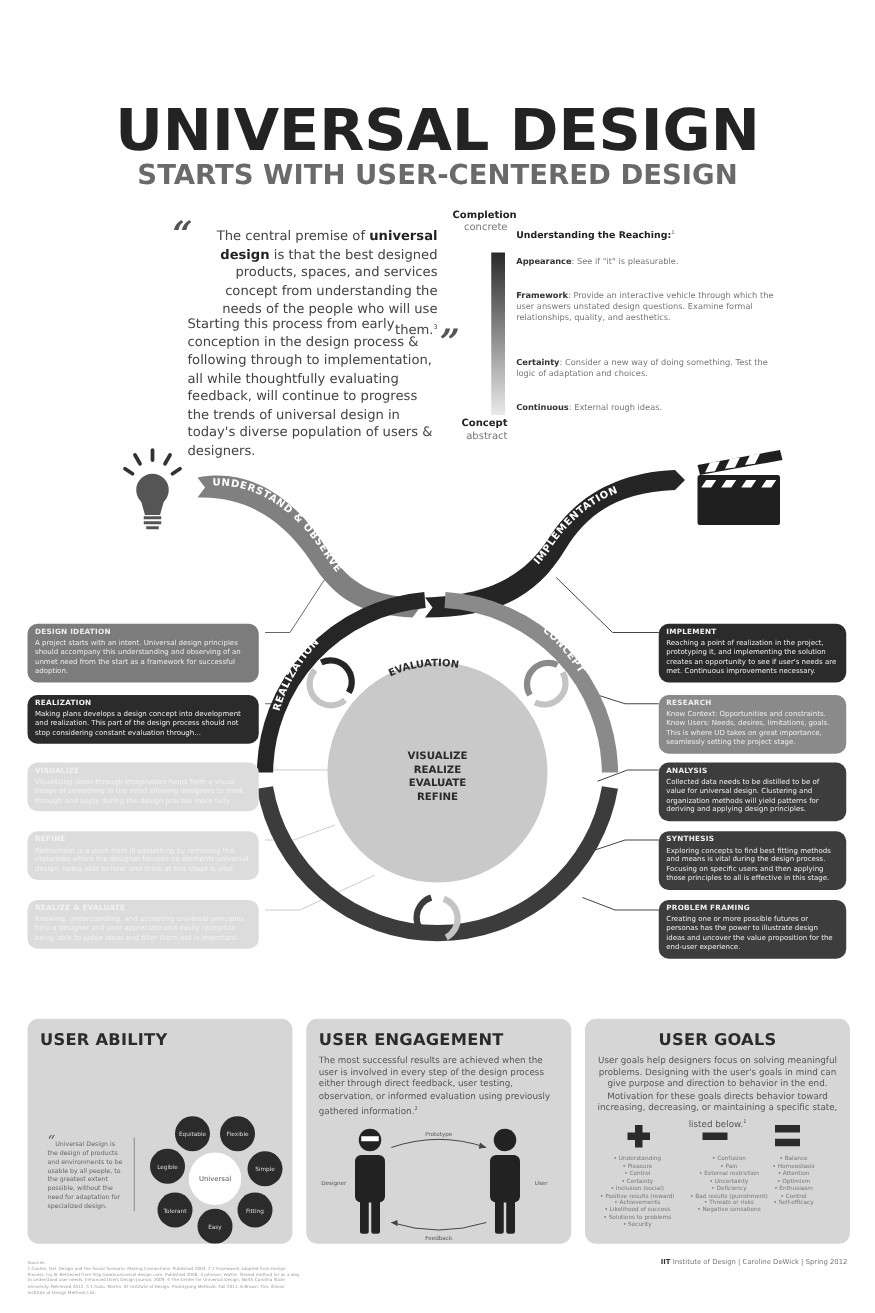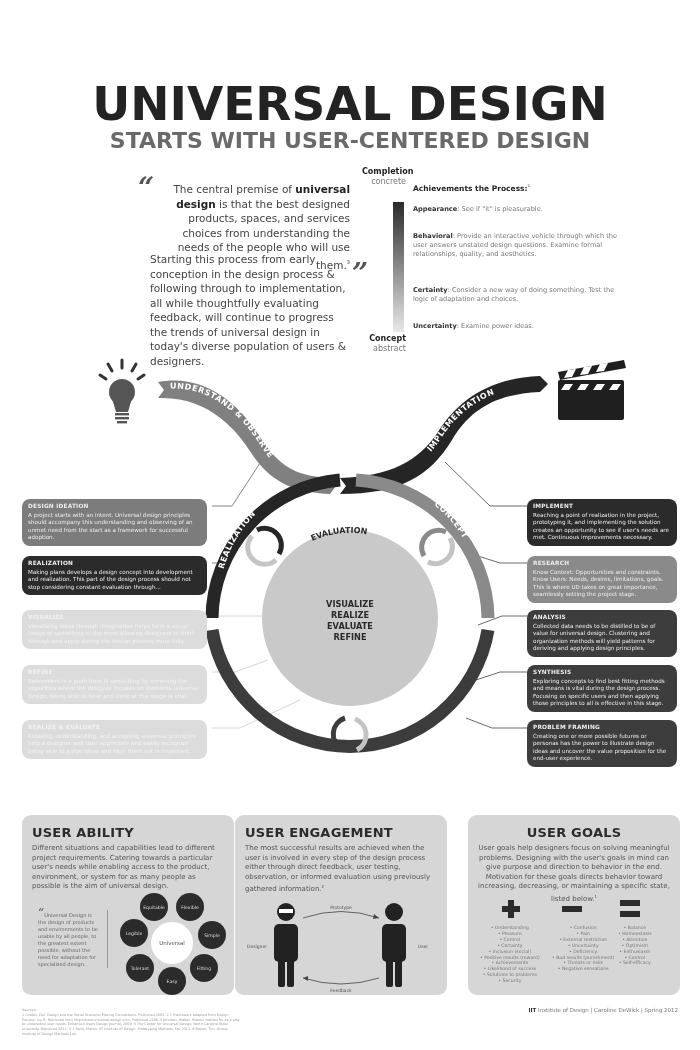--- a/index.html
+++ b/index.html
@@ -47,39 +47,39 @@
   svg text { font-family: "DejaVu Sans", sans-serif; }
 </style>
 </head>
 <body>
 
 <div class="title">UNIVERSAL DESIGN</div>
 <div class="subtitle">STARTS WITH USER-CENTERED DESIGN</div>
 
 <div class="quote">
   <span class="qmark open">“</span>
-  <span>The central premise of </span><b>universal design</b><span> is that the best designed products, spaces, and services choices from understanding the needs of the people who will use them.</span><sup style="font-size:5px">3</sup>
+  <span>The central premise of </span><b>universal design</b><span> is that the best designed products, spaces, and services concept from understanding the needs of the people who will use them.</span><sup style="font-size:5px">3</sup>
   <span class="qmark close">”</span>
 </div>
 <div class="intro">Starting this process from early conception in the design process &amp; following through to implementation, all while thoughtfully evaluating feedback, will continue to progress the trends of universal design in today's diverse population of users &amp; designers.</div>
 
 <div class="proc-label-top">
   <b>Completion</b><br>
   <span>concrete</span>
 </div>
 <div class="proc-bar"></div>
 <div class="proc-label-bot">
   <b>Concept</b><br>
   <span>abstract</span>
 </div>
-<div class="proc-head"><span>Achievements the Process:</span><sup style="font-size:4px;color:#999">1</sup></div>
+<div class="proc-head"><span>Understanding the Reaching:</span><sup style="font-size:4px;color:#999">1</sup></div>
 <div class="proc-item" style="top:205px"><b>Appearance</b>: <span>See if "it" is pleasurable.</span></div>
-<div class="proc-item" style="top:232px"><b>Behavioral</b>: <span>Provide an interactive vehicle through which the user answers unstated design questions. Examine formal relationships, quality, and aesthetics.</span></div>
+<div class="proc-item" style="top:232px"><b>Framework</b>: <span>Provide an interactive vehicle through which the user answers unstated design questions. Examine formal relationships, quality, and aesthetics.</span></div>
 <div class="proc-item" style="top:286px"><b>Certainty</b>: <span>Consider a new way of doing something. Test the logic of adaptation and choices.</span></div>
-<div class="proc-item" style="top:322px"><b>Uncertainty</b>: <span>Examine power ideas.</span></div>
+<div class="proc-item" style="top:322px"><b>Continuous</b>: <span>External rough ideas.</span></div>
 
 <svg width="700" height="800" style="position:absolute;left:0;top:0;">
   <defs>
     <path id="leftRibbonPath" d="M 158 390 C 210 380, 245 420, 262 448 C 282 478, 300 484, 330 486"></path>
     <path id="rightRibbonPath" d="M 345 487 C 390 484, 420 470, 440 440 C 460 408, 490 388, 540 384"></path>
     <path id="realizationArc" d="M 222 575 A 126 126 0 0 1 318 480"></path>
     <path id="conceptArc" d="M 382 480 A 126 126 0 0 1 478 575"></path>
     <path id="designArc" d="M 250 700 A 135 135 0 0 0 450 700"></path>
     <path id="evalArc" d="M 300 548 A 90 90 0 0 1 400 548"></path>
   </defs>
@@ -212,21 +212,20 @@
   <span class="bt">SYNTHESIS</span>
   <span>Exploring concepts to find best fitting methods and means is vital during the design process. Focusing on specific users and then applying those principles to all is effective in this stage.</span>
 </div>
 <div class="box c-dark2" style="left:527px;top:720px;width:150px;">
   <span class="bt">PROBLEM FRAMING</span>
   <span>Creating one or more possible futures or personas has the power to illustrate design ideas and uncover the value proposition for the end-user experience.</span>
 </div>
 
 <div class="card" style="left:22px;">
   <h2>USER ABILITY</h2>
-  <p>Different situations and capabilities lead to different project requirements. Catering towards a particular user's needs while enabling access to the product, environment, or system for as many people as possible is the aim of universal design.</p>
   <div style="position:absolute;left:16px;top:95px;width:70px;font-size:5px;line-height:7px;color:#666;text-align:left;border-right:1px solid #999;padding-right:6px;">
     <span style="font-family:'DejaVu Serif',serif;font-size:12px;font-style:italic;color:#555;">“</span><span>Universal Design is the design of products and environments to be usable by all people, to the greatest extent possible, without the need for adaptation for specialized design.</span>
   </div>
   <svg width="120" height="110" style="position:absolute;left:94px;top:70px;">
     <g fill="#2b2b2b">
       <circle cx="38" cy="22" r="14"></circle>
       <circle cx="74" cy="22" r="14"></circle>
       <circle cx="96" cy="50" r="14"></circle>
       <circle cx="88" cy="83" r="14"></circle>
       <circle cx="56" cy="96" r="14"></circle>
@@ -240,21 +239,21 @@
       <text x="96" y="52">Simple</text>
       <text x="88" y="85">Fitting</text>
       <text x="56" y="98">Easy</text>
       <text x="24" y="85">Tolerant</text>
       <text x="18" y="50">Legible</text>
     </g>
     <text x="56" y="60" font-size="5.5" fill="#555" text-anchor="middle">Universal</text>
   </svg>
 </div>
 
-<div class="card" style="left:235px;">
+<div class="card" style="left:245px;">
   <h2>USER ENGAGEMENT</h2>
   <p><span>The most successful results are achieved when the user is involved in every step of the design process either through direct feedback, user testing, observation, or informed evaluation using previously gathered information.</span><sup style="font-size:4px">2</sup></p>
   <svg width="200" height="95" style="position:absolute;left:6px;top:85px;">
     <g fill="#222">
       <circle cx="45" cy="12" r="9"></circle>
       <rect x="38" y="9" width="14" height="4" fill="#fff"></rect>
       <rect x="33" y="24" width="24" height="38" rx="5"></rect>
       <rect x="37" y="55" width="7" height="32" rx="2"></rect>
       <rect x="46" y="55" width="7" height="32" rx="2"></rect>
     </g>

